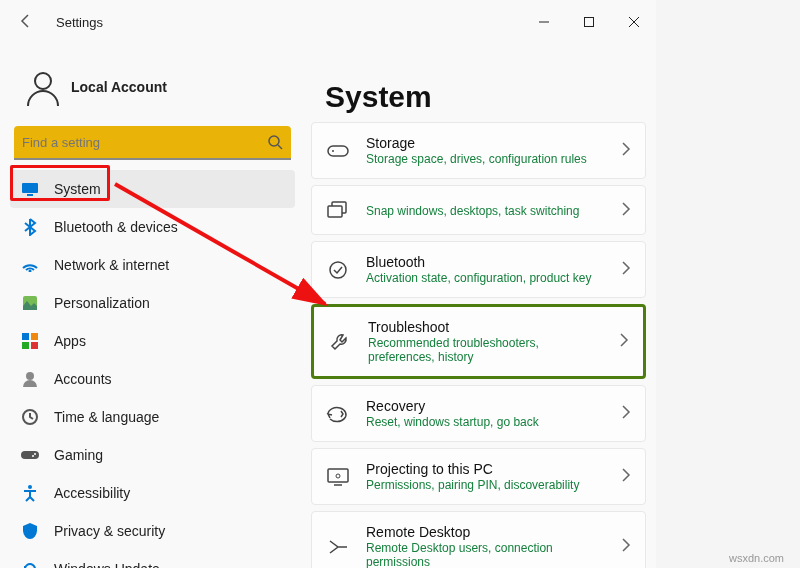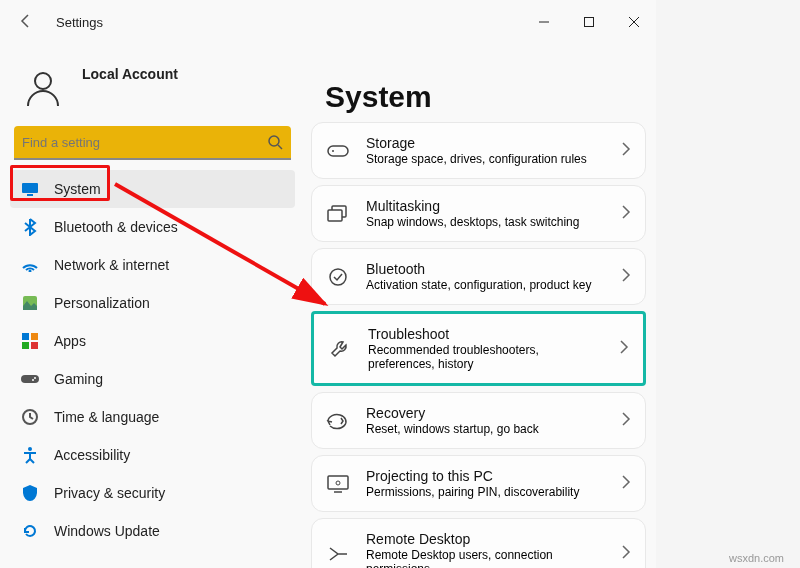--- a/index.html
+++ b/index.html
@@ -5,42 +5,42 @@
 * { box-sizing: border-box; margin: 0; padding: 0; font-family: "Segoe UI", Arial, sans-serif; }
 body { background: #f5f5f5; width: 800px; height: 568px; overflow: hidden; position: relative; }
 .window { background: #f9f9f9; width: 656px; height: 568px; display: flex; flex-direction: column; }
 .titlebar { height: 44px; display: flex; align-items: center; padding-left: 18px; }
 .back { width: 20px; font-size: 15px; color: #555; cursor: pointer; }
 .title { font-size: 13px; color: #222; margin-left: 18px; }
 .winbtns { margin-left: auto; display: flex; }
 .winbtn { width: 45px; height: 38px; display: flex; align-items: center; justify-content: center; color: #222; font-size: 12px; cursor: pointer; }
 .body { display: flex; flex: 1; overflow: hidden; }
 .sidebar { width: 305px; padding: 10px 8px 0 8px; display: flex; flex-direction: column; }
-.account { display: flex; align-items: flex-start; padding: 12px 10px 16px 14px; gap: 18px; }
+.account { display: flex; align-items: center; padding: 12px 10px 16px 14px; gap: 7px; }
 .avatar { width: 42px; height: 42px; }
 .acct-name { font-size: 14px; color: #222; font-weight: 600; }
 .search { position: relative; margin: 2px 6px 8px 6px; }
 .search input { width: 100%; height: 34px; border: none; border-bottom: 2px solid #888; background: #eab308; padding: 0 30px 0 8px; font-size: 13px; outline: none; border-radius: 4px 4px 0 0; }
 .search .sicon { position: absolute; right: 8px; top: 8px; color: #555; }
 .nav { display: flex; flex-direction: column; gap: 0; padding: 2px; }
 .nav-item { display: flex; align-items: center; height: 38px; padding: 0 10px; border-radius: 4px; cursor: pointer; gap: 14px; }
 .nav-item.selected { background: #eaeaea; }
 .nav-item .nicon { width: 20px; height: 20px; display: flex; align-items: center; justify-content: center; font-size: 14px; }
 .nav-item .nlabel { font-size: 14px; color: #222; }
 .hl-system { border: 3px solid #e11; border-radius: 2px; position: absolute; left: 10px; top: 165px; width: 100px; height: 36px; pointer-events: none; }
 .main { flex: 1; padding: 0 10px 0 6px; overflow: hidden; }
 .main h1 { font-size: 30px; font-weight: 600; color: #111; padding: 36px 0 8px 14px; }
 .rows { display: flex; flex-direction: column; gap: 6px; }
-.row { display: flex; align-items: center; background: #fdfdfd; border: 1px solid #e8e8e8; border-radius: 12px; padding: 12px 14px; cursor: pointer; gap: 16px; }
+.row { display: flex; align-items: center; background: #fdfdfd; border: 1px solid #e8e8e8; border-radius: 4px; padding: 12px 14px; cursor: pointer; gap: 16px; }
 .row .ricon { width: 24px; height: 24px; display: flex; align-items: center; justify-content: center; color: #444; }
 .row .rtxt { flex: 1; }
 .row .rtitle { font-size: 14px; color: #111; }
-.row .rsub { font-size: 12px; color: #000000; margin-top: 1px; }
+.row .rsub { font-size: 12px; color: #15803d; margin-top: 1px; }
 .row .chev { color: #666; font-size: 14px; }
-.hl-trouble { border: 3px solid #14b8a6; border-radius: 4px; }
+.hl-trouble { border: 3px solid #4d7c0f; border-radius: 4px; }
 .arrow { position: absolute; left: 110px; top: 176px; width: 240px; height: 150px; pointer-events: none; }
 .watermark { position: absolute; right: 16px; bottom: 4px; font-size: 11px; color: #999; }
 </style>
 </head>
 <body>
 
 <div class="window">
   <div class="titlebar">
     <div class="back">
       <svg width="16" height="16" viewBox="0 0 16 16">
@@ -129,40 +129,49 @@
                 <rect x="1" y="1" width="7" height="7" fill="#0078d4"></rect>
                 <rect x="10" y="1" width="7" height="7" fill="#e81"></rect>
                 <rect x="1" y="10" width="7" height="7" fill="#2a2"></rect>
                 <rect x="10" y="10" width="7" height="7" fill="#d33"></rect>
               </svg>
             </span>
             <span class="nlabel">Apps</span>
           </div>
           <div class="nav-item">
             <span class="nicon">
+              <svg width="18" height="18">
+                <circle cx="9" cy="6" r="4" fill="#888"></circle>
+                <path d="M2 17 a7 7 0 0 1 14 0 Z" fill="#888"></path>
+              </svg>
+            </span>
+            <span class="nlabel">Accounts</span>
+          </div>
+          <div class="nav-item">
+            <span class="nicon">
+              <svg width="18" height="18">
+                <circle cx="9" cy="9" r="7" stroke="#555" fill="none" stroke-width="2"></circle>
+                <path d="M9 5 V9 L12 11" stroke="#555" stroke-width="2" fill="none"></path>
+              </svg>
+            </span>
+            <span class="nlabel">Time &amp; language</span>
+          </div>
+          <div class="nav-item">
+            <span class="nicon">
               <svg width="20" height="14">
                 <rect x="1" y="3" width="18" height="8" rx="4" fill="#555"></rect>
                 <circle cx="15" cy="6" r="1" fill="#fff"></circle>
                 <circle cx="13" cy="8" r="1" fill="#fff"></circle>
               </svg>
             </span>
             <span class="nlabel">Gaming</span>
           </div>
           <div class="nav-item">
             <span class="nicon">
               <svg width="18" height="18">
-                <circle cx="9" cy="9" r="7" stroke="#555" fill="none" stroke-width="2"></circle>
-                <path d="M9 5 V9 L12 11" stroke="#555" stroke-width="2" fill="none"></path>
-              </svg>
-            </span>
-            <span class="nlabel">Time &amp; language</span>
-          </div>
-          <div class="nav-item">
-            <span class="nicon">
-              <svg width="18" height="18">
                 <circle cx="9" cy="3" r="2" fill="#0078d4"></circle>
                 <path d="M3 7 H15 M9 7 V13 M9 13 L5 17 M9 13 L13 17" stroke="#0078d4" stroke-width="2"></path>
               </svg>
             </span>
             <span class="nlabel">Accessibility</span>
           </div>
           <div class="nav-item">
             <span class="nicon">
               <svg width="16" height="18">
                 <path d="M8 1 L15 4 V9 a7 9 0 0 1 -7 8 a7 9 0 0 1 -7 -8 V4 Z" fill="#0078d4"></path>
@@ -203,21 +212,20 @@
     </div>
           </div>
           <div class="row">
             <div class="ricon">
               <svg width="22" height="18">
                 <rect x="5" y="1" width="14" height="11" rx="1" stroke="#444" fill="none" stroke-width="1.5"></rect>
                 <rect x="1" y="5" width="14" height="11" rx="1" stroke="#444" fill="#fdfdfd" stroke-width="1.5"></rect>
               </svg>
             </div>
     <div class="rtxt">
-      <div class="rtitle">Multitasking</div>
       <div class="rsub">Snap windows, desktops, task switching</div>
     </div>
     <div class="chev">
       <svg width="10" height="14">
                 <path d="M2 1 L8 7 L2 13" stroke="#666" fill="none" stroke-width="1.5"></path>
               </svg>
     </div>
           </div>
           <div class="row">
             <div class="ricon">

